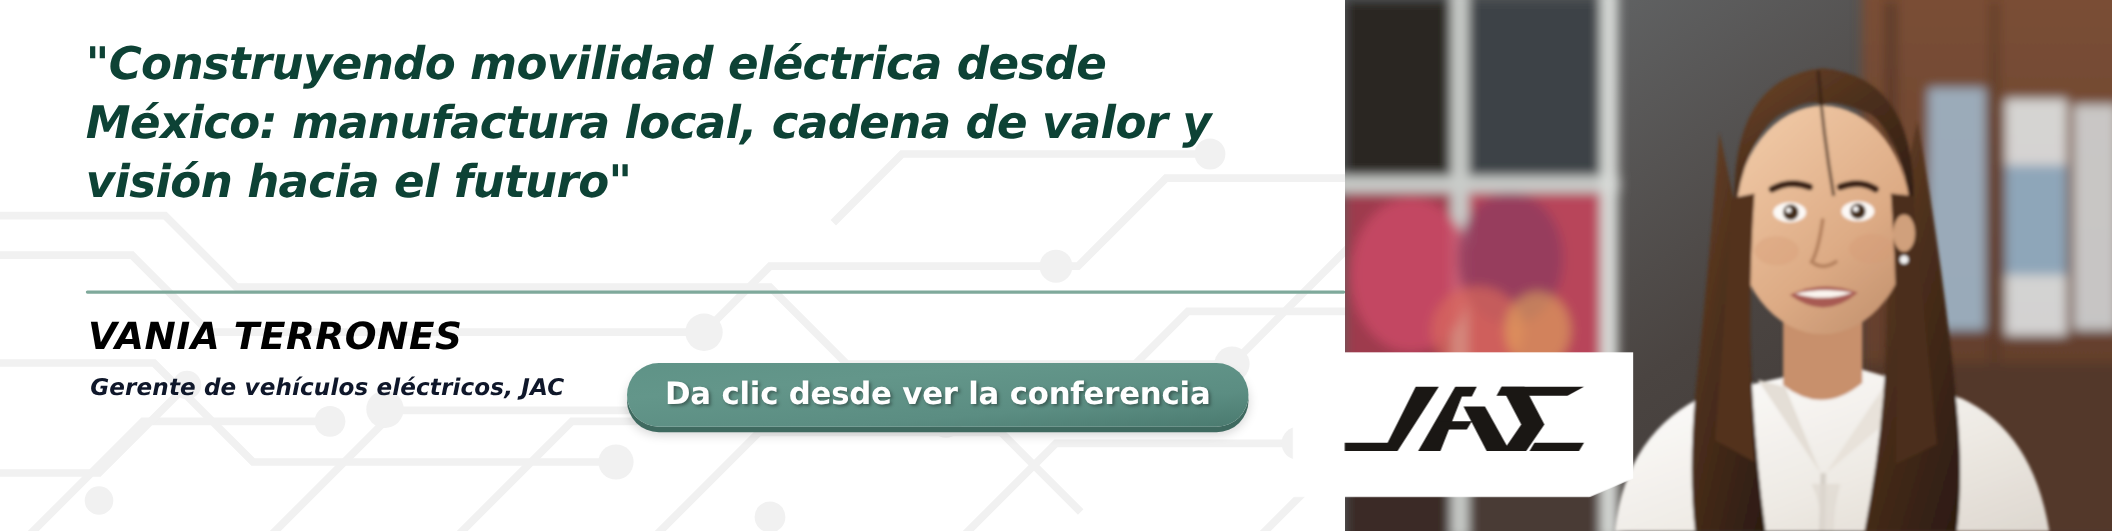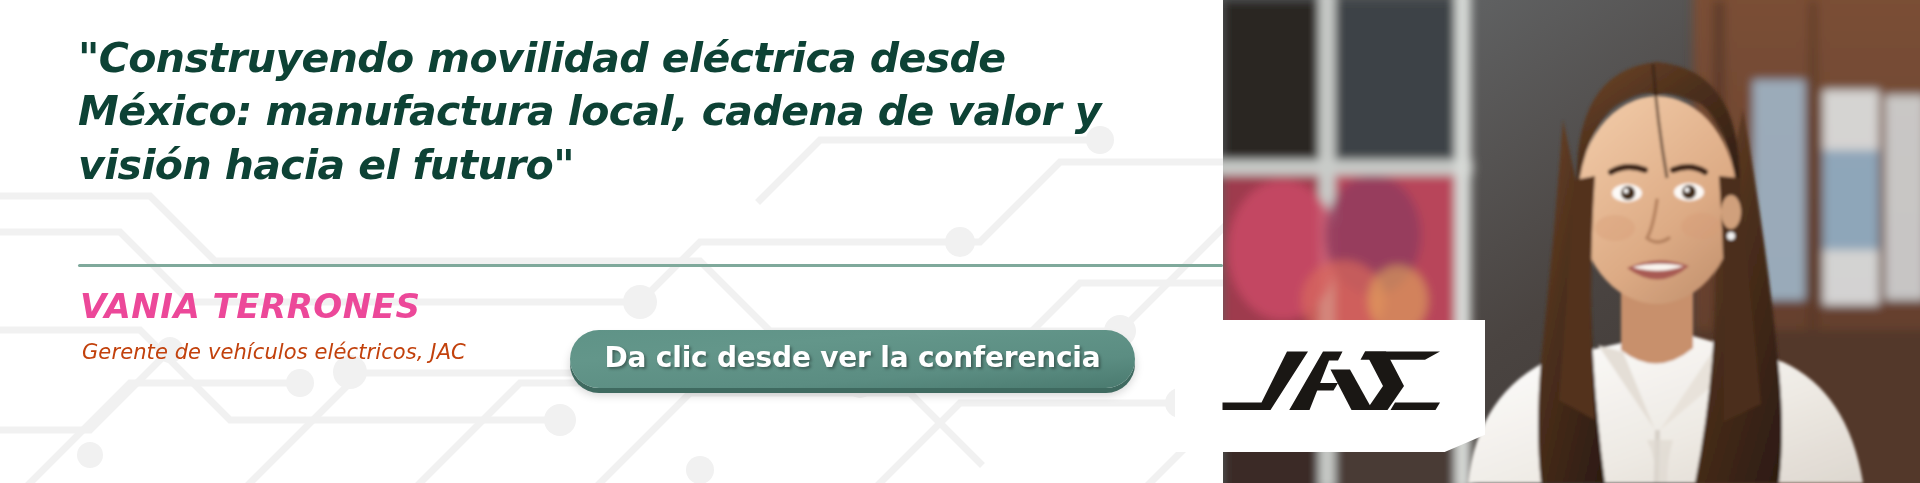--- a/index.html
+++ b/index.html
@@ -54,37 +54,37 @@
     position:absolute;
     left:78px; top:264px;
     width:1145px; height:3px;
     background:#7fa99b;
     border-radius:2px;
   }
 
   .speaker-name {
     position:absolute;
     left:80px; top:288px;
-    color:#ec4899;
+    color:#000000;
     font-family:"DejaVu Sans", sans-serif;
     font-size:34px;
     font-weight:700;
     font-style:italic;
     letter-spacing:0.5px;
     text-transform:uppercase;
     line-height:1.1;
   }
 
   .speaker-role {
     position:absolute;
     left:82px; top:340px;
-    color:#c2410c;
+    color:#0f172a;
     font-family:"DejaVu Sans", sans-serif;
     font-size:21px;
-    font-weight:400;
+    font-weight:700;
     font-style:italic;
     letter-spacing:0.1px;
   }
 
   
   .cta-button {
     position:absolute;
     left:570px; top:330px;
     width:565px; height:58px;
     border:none;

